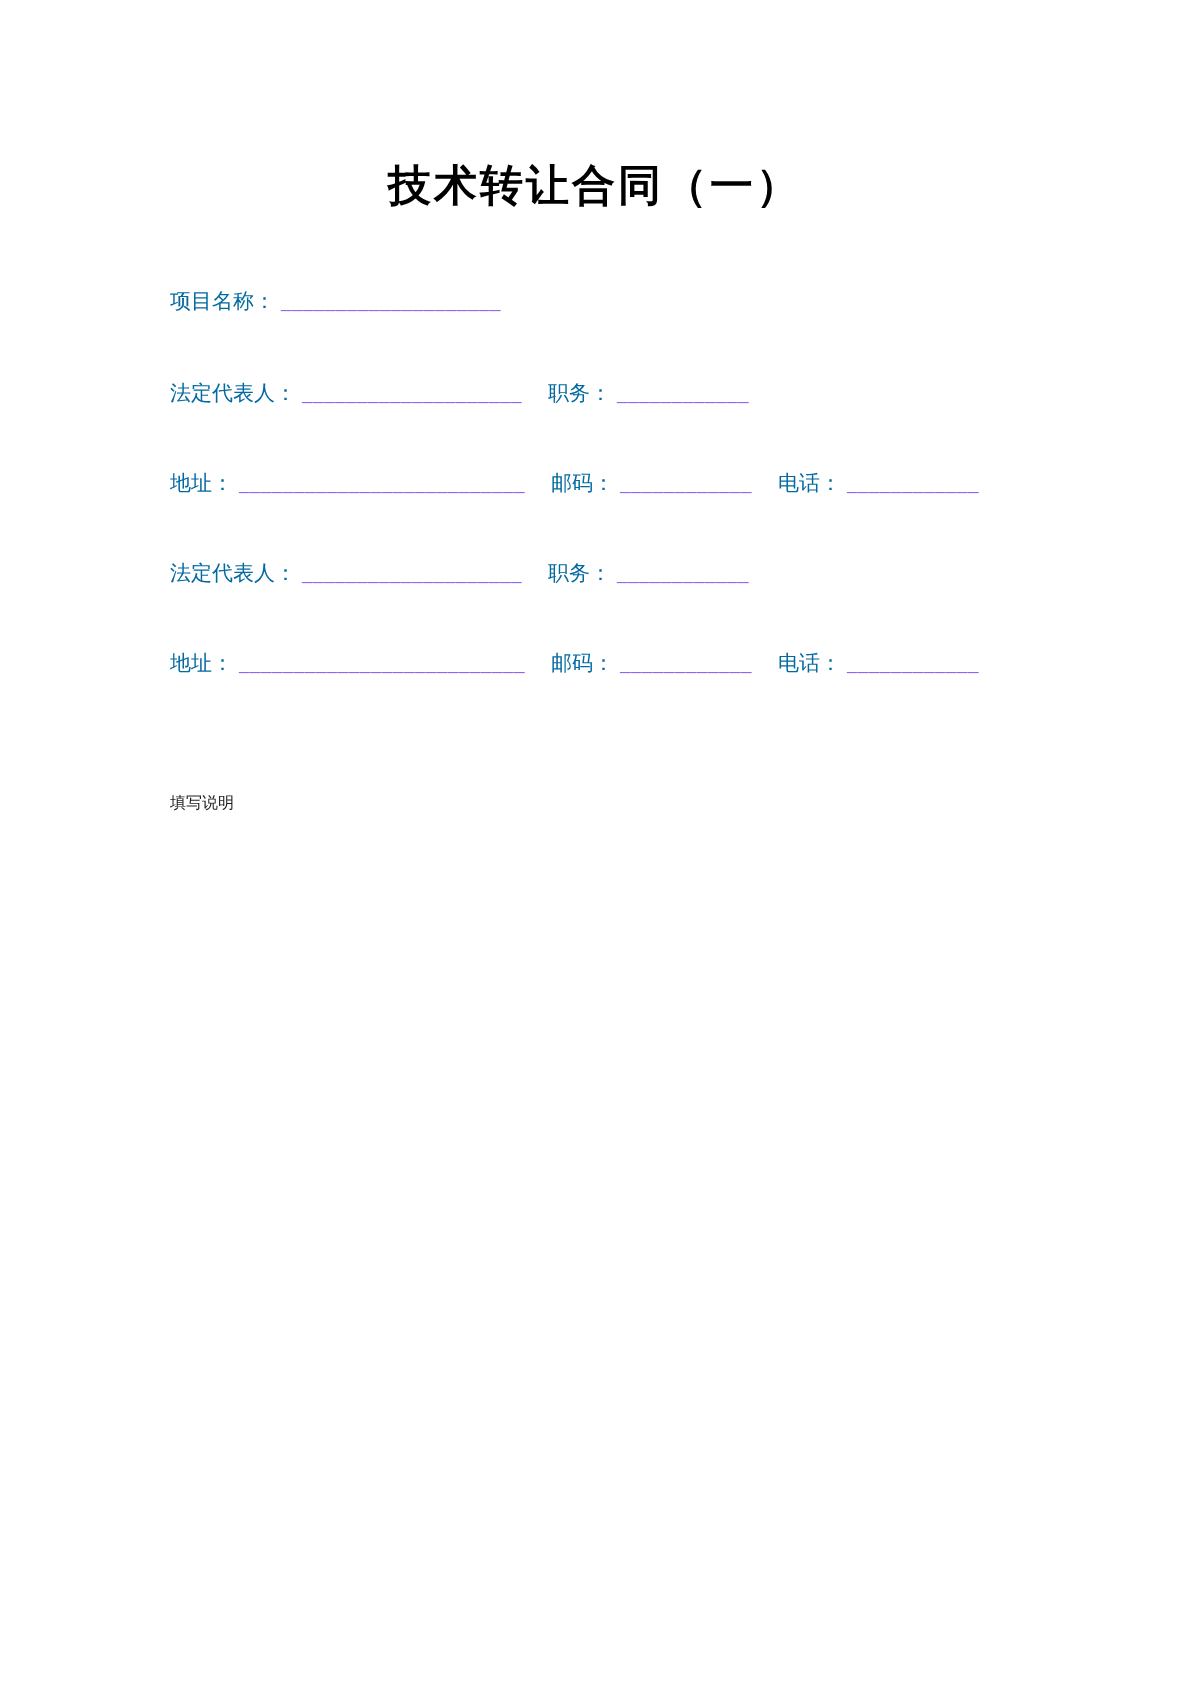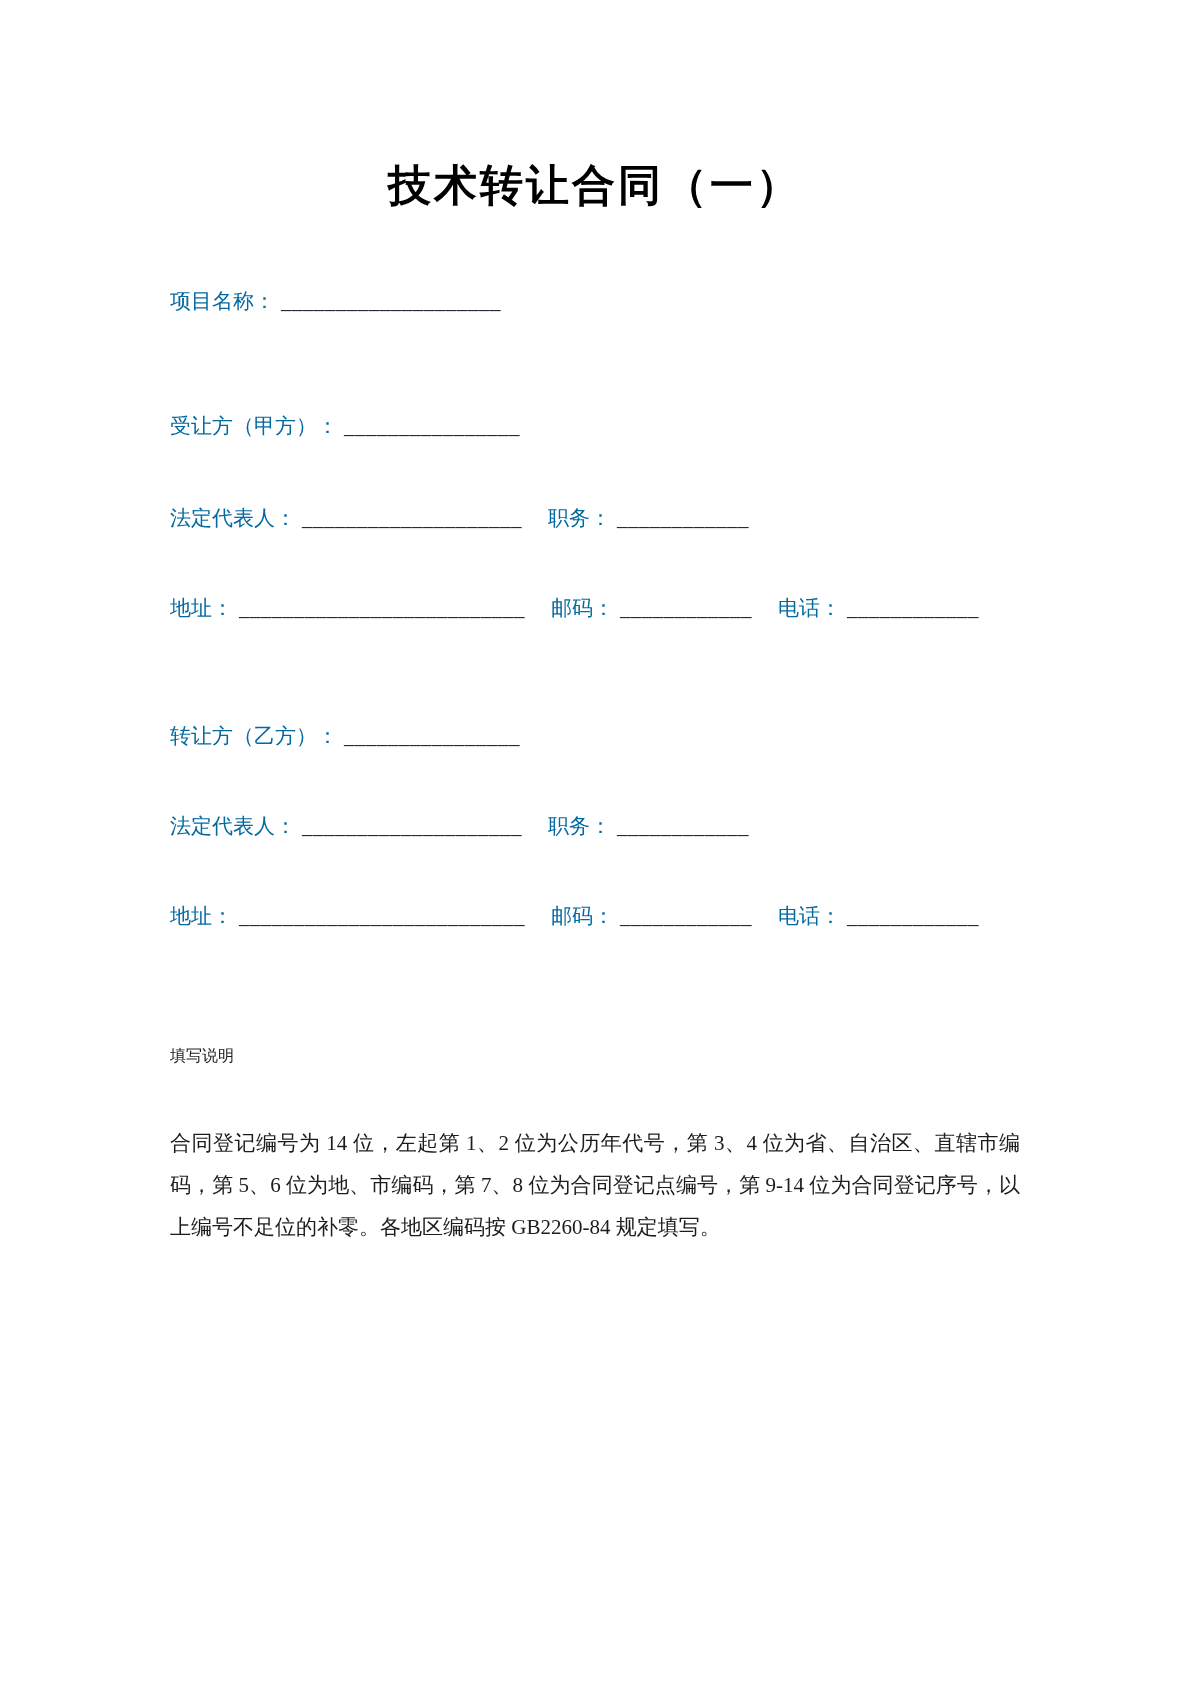--- a/index.html
+++ b/index.html
@@ -30,21 +30,21 @@
   }
   .line {
     font-size: 21px;
     line-height: 28px;
     white-space: nowrap;
   }
   .label {
     color: #0369a1;
   }
   .blank {
-    color: #0f172a;
+    color: #8b5cf6;
     letter-spacing: 0.5px;
     margin-left: 6px;
   }
   .gap {
     display: inline-block;
     width: 26px;
   }
   .mt-l1  { margin-top: 71px; }
   .mt-l2  { margin-top: 97px; }
   .mt-l3  { margin-top: 64px; }
@@ -76,43 +76,36 @@
 <body>
 
 <div class="page">
 
   <h1 class="title">技术转让合同（一）</h1>
 
   <div class="line mt-l1">
     <span class="label">项目名称：</span><span class="blank">____________________</span>
   </div>
 
-  <div class="line mt-l2">
-    <span class="label">受让方（甲方）：</span><span class="blank">________________</span>
-  </div>
 
   <div class="line mt-l3">
     <span class="label">法定代表人：</span><span class="blank">____________________</span><span class="gap"></span><span class="label">职务：</span><span class="blank">____________</span>
   </div>
 
   <div class="line mt-l4">
     <span class="label">地址：</span><span class="blank">__________________________</span><span class="gap"></span><span class="label">邮码：</span><span class="blank">____________</span><span class="gap"></span><span class="label">电话：</span><span class="blank">____________</span>
   </div>
 
-  <div class="line mt-l5">
-    <span class="label">转让方（乙方）：</span><span class="blank">________________</span>
-  </div>
 
   <div class="line mt-l6">
     <span class="label">法定代表人：</span><span class="blank">____________________</span><span class="gap"></span><span class="label">职务：</span><span class="blank">____________</span>
   </div>
 
   <div class="line mt-l7">
     <span class="label">地址：</span><span class="blank">__________________________</span><span class="gap"></span><span class="label">邮码：</span><span class="blank">____________</span><span class="gap"></span><span class="label">电话：</span><span class="blank">____________</span>
   </div>
 
   <h2 class="notes-heading">填写说明</h2>
 
 
-  <p class="notes-para">合同登记编号为 14 位，左起第 1、2 位为公历年代号，第 3、4 位为省、自治区、直辖市编码，第 5、6 位为地、市编码，第 7、8 位为合同登记点编号，第 9-14 位为合同登记序号，以上编号不足位的补零。各地区编码按 GB2260-84 规定填写。</p>
 
 
 </div>
 
 </body></html>

